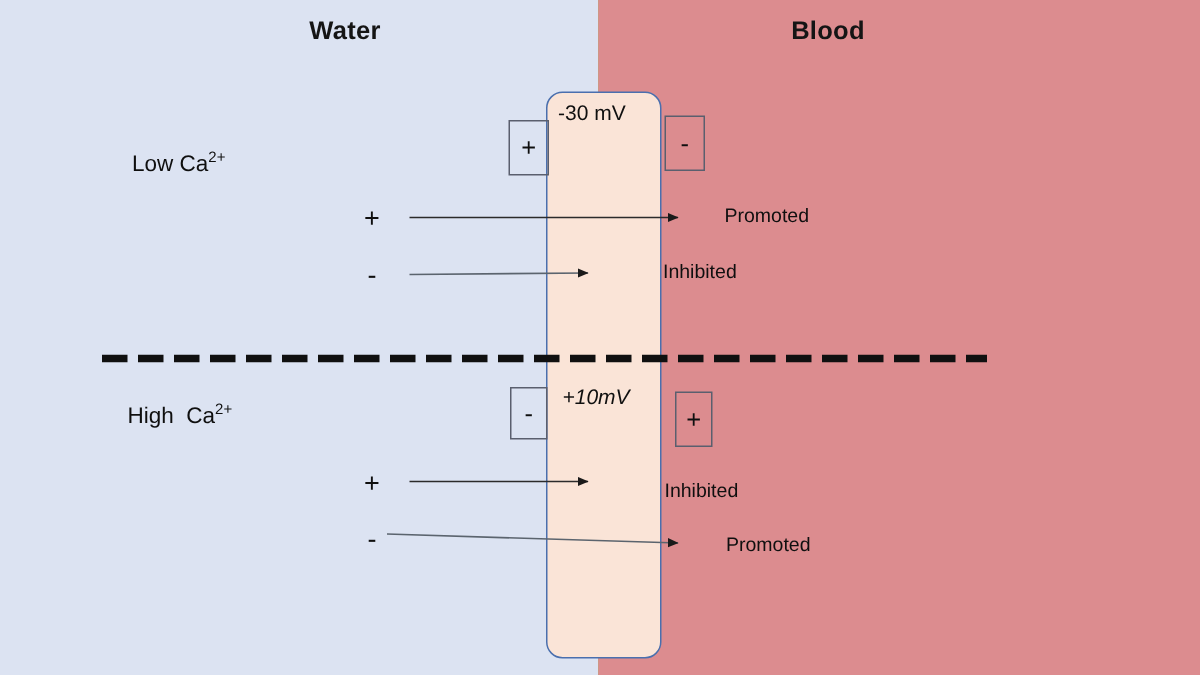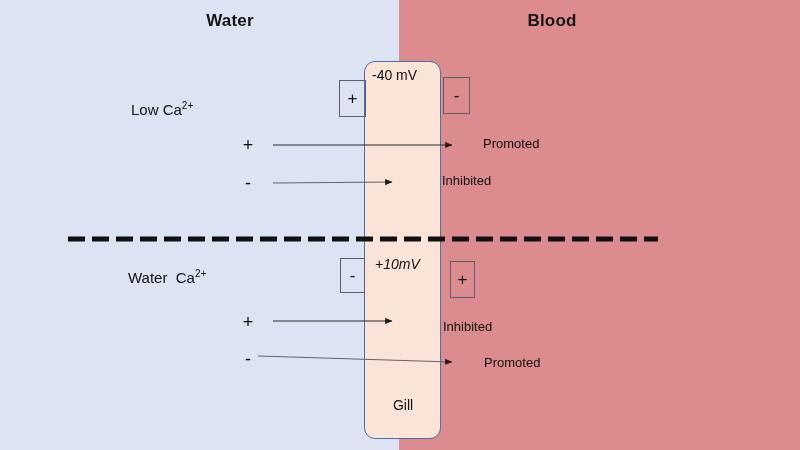--- a/index.html
+++ b/index.html
@@ -100,21 +100,20 @@
   #charge-box-top-left  { left: 339px; top: 80px;  width: 27px; height: 37px; }
   #charge-box-top-right { left: 443px; top: 77px;  width: 27px; height: 37px; }
   #charge-box-bot-left  { left: 340px; top: 258px; width: 25px; height: 35px; }
   #charge-box-bot-right { left: 450px; top: 261px; width: 25px; height: 37px; }
 
   .ca-label {
     position: absolute;
     font-size: 15px;
     color: #0f0f0f;
     white-space: pre;
-    margin-left: 43px;
   }
   #ca-low  { left: 88px;  top: 100px; }
   #ca-high { left: 85px;  top: 268px; }
   .ca-label sup { font-size: 10px; }
 
   .sign-label {
     position: absolute;
     font-size: 18px;
     color: #0f0f0f;
     width: 16px;
@@ -168,38 +167,37 @@
 
     <line x1="273" y1="183" x2="392" y2="182" stroke="#5b646e" stroke-width="1.1" marker-end="url(#arrowhead)"></line>
 
     <line x1="68" y1="239" x2="658" y2="239" stroke="#101010" stroke-width="5" stroke-dasharray="17 7"></line>
 
     <line x1="273" y1="321" x2="392" y2="321" stroke="#2b2b2b" stroke-width="1.1" marker-end="url(#arrowhead)"></line>
 
     <line x1="258" y1="356" x2="452" y2="362" stroke="#5b646e" stroke-width="1.1" marker-end="url(#arrowhead)"></line>
   </svg>
 
-  <div class="voltage-label" id="voltage-top">-40 mV</div>
+  <div class="voltage-label" id="voltage-top">-30 mV</div>
   <div class="voltage-label" id="voltage-bottom">+10mV</div>
 
   <div class="charge-box" id="charge-box-top-left">+</div>
   <div class="charge-box" id="charge-box-top-right">-</div>
   <div class="charge-box" id="charge-box-bot-left">-</div>
   <div class="charge-box" id="charge-box-bot-right">+</div>
 
   <div class="ca-label" id="ca-low"><span>Low Ca</span><sup>2+</sup></div>
-  <div class="ca-label" id="ca-high"><span>Water  Ca</span><sup>2+</sup></div>
+  <div class="ca-label" id="ca-high"><span>High  Ca</span><sup>2+</sup></div>
 
   <div class="sign-label" id="sign-t1">+</div>
   <div class="sign-label" id="sign-t2">-</div>
   <div class="sign-label" id="sign-b1">+</div>
   <div class="sign-label" id="sign-b2">-</div>
 
   <div class="outcome" id="outcome-t1">Promoted</div>
   <div class="outcome" id="outcome-t2">Inhibited</div>
   <div class="outcome" id="outcome-b1">Inhibited</div>
   <div class="outcome" id="outcome-b2">Promoted</div>
 
   <div class="gill-caption">
-    <div>Gill</div>
   </div>
 
 </div>
 
 </body></html>

